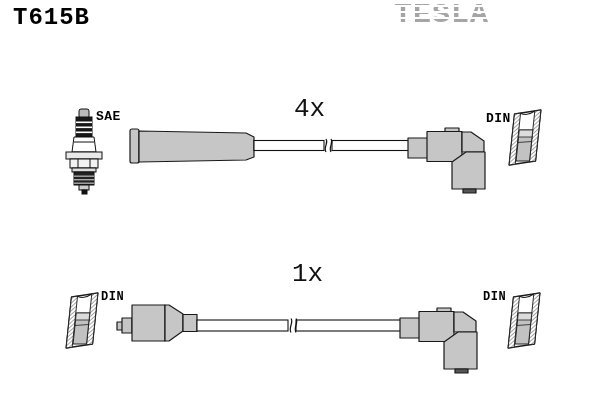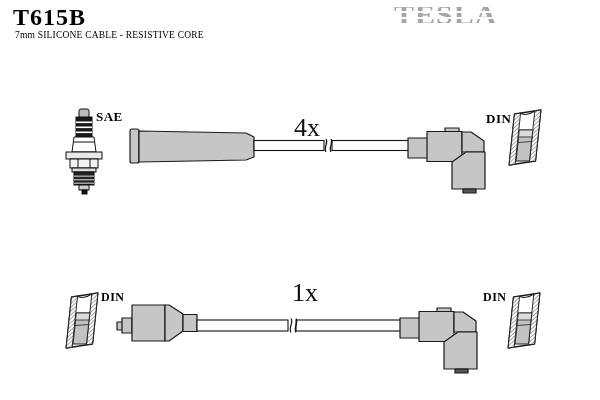--- a/index.html
+++ b/index.html
@@ -1,48 +1,47 @@
 <!DOCTYPE html>
 <html><head>
 <meta charset="utf-8">
 <style>
   html,body{margin:0;padding:0;background:#fff;}
   .page{
     position:relative;width:600px;height:400px;background:#fff;
-    font-family:Liberation Serif, serif;overflow:hidden;color:#000;
+    font-family:Liberation Mono, monospace;overflow:hidden;color:#000;
   }
   .abs{position:absolute;}
   .part-number{left:13px;top:4px;font-size:24px;font-weight:bold;letter-spacing:1px;}
   .subtitle{left:15px;top:30px;font-size:9.5px;letter-spacing:0.2px;}
   .logo{left:394px;top:1px;width:112px;height:30px;}
   .logo-text{
     font-size:30px;font-weight:800;letter-spacing:1px;color:#a5a5a5;
     line-height:30px;transform:scaleY(0.92);transform-origin:top left;
   }
   .logo-stripes{
     position:absolute;inset:0;
     background:repeating-linear-gradient(180deg,transparent 0 4px,#fff 4px 6px);
   }
-  .qty-label{font-size:26px;font-weight:400;color:#111;margin-top:19px;}
+  .qty-label{font-size:26px;font-weight:400;color:#111;}
   .qty-top{left:294px;top:94px;}
   .qty-bottom{left:292px;top:259px;}
   .term-label{font-weight:bold;color:#000;letter-spacing:0.5px;}
   .sae-label{left:96px;top:109px;font-size:13px;}
   .din-top-right{left:486px;top:111px;font-size:13px;}
   .din-bottom-left{left:101px;top:290px;font-size:12px;}
   .din-bottom-right{left:483px;top:290px;font-size:12px;}
   svg{display:block;}
 </style>
 </head>
 <body>
 
 <div class="page">
 
   <div class="abs part-number">T615B</div>
-  <div class="abs subtitle">7mm SILICONE CABLE - RESISTIVE CORE</div>
   <div class="abs logo">
     <div class="logo-text">TESLA</div>
     <div class="logo-stripes"></div>
   </div>
 
   <div class="abs qty-label qty-top">4x</div>
   <div class="abs qty-label qty-bottom">1x</div>
   <div class="abs term-label sae-label">SAE</div>
   <div class="abs term-label din-top-right">DIN</div>
   <div class="abs term-label din-bottom-left">DIN</div>

